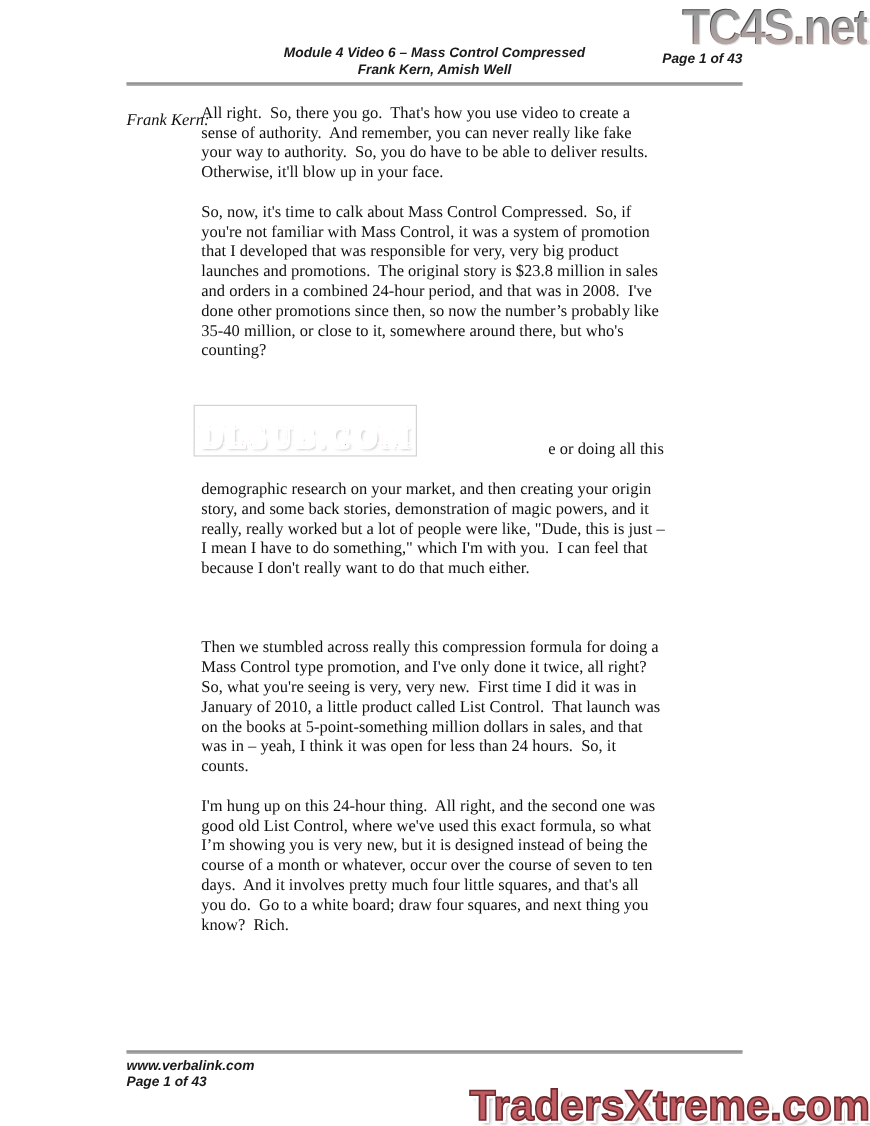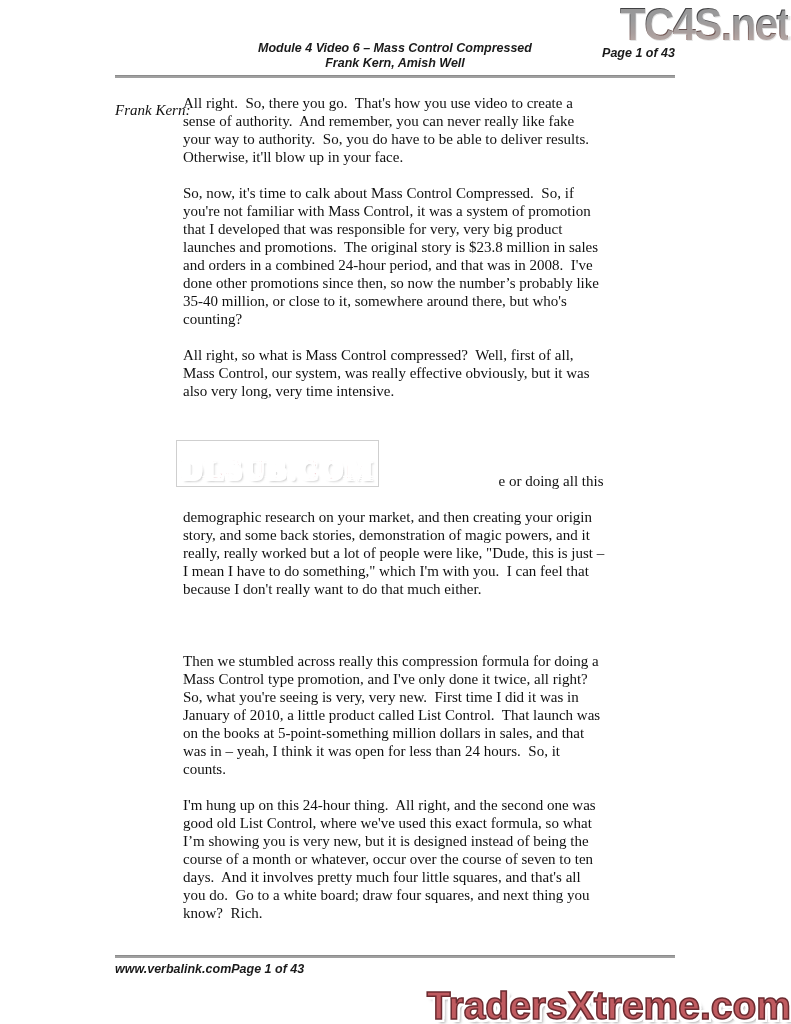--- a/index.html
+++ b/index.html
@@ -83,24 +83,24 @@
     background:linear-gradient(180deg,#e0464d 0%,#c2232b 45%,#a3151c 100%);
     -webkit-background-clip:text;background-clip:text;color:transparent;
     text-shadow:
       -2px -2px 0 #fff, 2px -2px 0 #fff, -2px 2px 0 #fff, 2px 2px 0 #fff,
       -2px 0 0 #fff, 2px 0 0 #fff, 0 -2px 0 #fff, 0 2px 0 #fff,
       3px 3px 2px rgba(120,120,120,0.35);
   }
   
   .footer{
     position:absolute;left:115px;top:962px;width:560px;
-    display:flex;justify-content:flex-start;
+    display:flex;justify-content:center;
     font-family:"Liberation Sans", sans-serif;
     font-weight:700;font-style:italic;
-    font-size:12.5px;color:#1a1a1a;
+    font-size:12.5px;color:#1a1a1a;flex-direction:column;
   }
   .txtreme{
     position:absolute;right:0px;bottom:-3px;
     font-family:"Liberation Sans", sans-serif;
     font-weight:700;
     font-size:39px;line-height:42px;
     letter-spacing:0px;
     color:#c05b60;
     -webkit-text-stroke:1.5px #6b2b30;
     text-shadow:
@@ -123,21 +123,20 @@
   </div>
 
   <div class="rule top"></div>
 
   <div class="body">
     <div class="speaker">Frank Kern:</div>
 
     <div class="paras">
       <p class="para">All right.  So, there you go.  That's how you use video to create a sense of authority.  And remember, you can never really like fake your way to authority.  So, you do have to be able to deliver results.  Otherwise, it'll blow up in your face.</p>
       <p class="para">So, now, it's time to calk about Mass Control Compressed.  So, if you're not familiar with Mass Control, it was a system of promotion that I developed that was responsible for very, very big product launches and promotions.  The original story is $23.8 million in sales and orders in a combined 24-hour period, and that was in 2008.  I've done other promotions since then, so now the number’s probably like 35-40 million, or close to it, somewhere around there, but who's counting?</p>
-      <p class="para">All right, so what is Mass Control compressed?  Well, first of all, Mass Control, our system, was really effective obviously, but it was also very long, very time intensive.</p>
 
       <div class="para obscured">
         <div class="line1">
           <span class="dlsub"><span class="txt">DLSUB.COM</span></span><span>e or doing all this</span>
         </div>
         <div>demographic research on your market, and then creating your origin story, and some back stories, demonstration of magic powers, and it really, really worked but a lot of people were like, "Dude, this is just – I mean I have to do something," which I'm with you.  I can feel that because I don't really want to do that much either.</div>
       </div>
 
       <p class="para">Then we stumbled across really this compression formula for doing a Mass Control type promotion, and I've only done it twice, all right?  So, what you're seeing is very, very new.  First time I did it was in January of 2010, a little product called List Control.  That launch was on the books at 5-point-something million dollars in sales, and that was in – yeah, I think it was open for less than 24 hours.  So, it counts.</p>
       <p class="para">I'm hung up on this 24-hour thing.  All right, and the second one was good old List Control, where we've used this exact formula, so what I’m showing you is very new, but it is designed instead of being the course of a month or whatever, occur over the course of seven to ten days.  And it involves pretty much four little squares, and that's all you do.  Go to a white board; draw four squares, and next thing you know?  Rich.</p>

